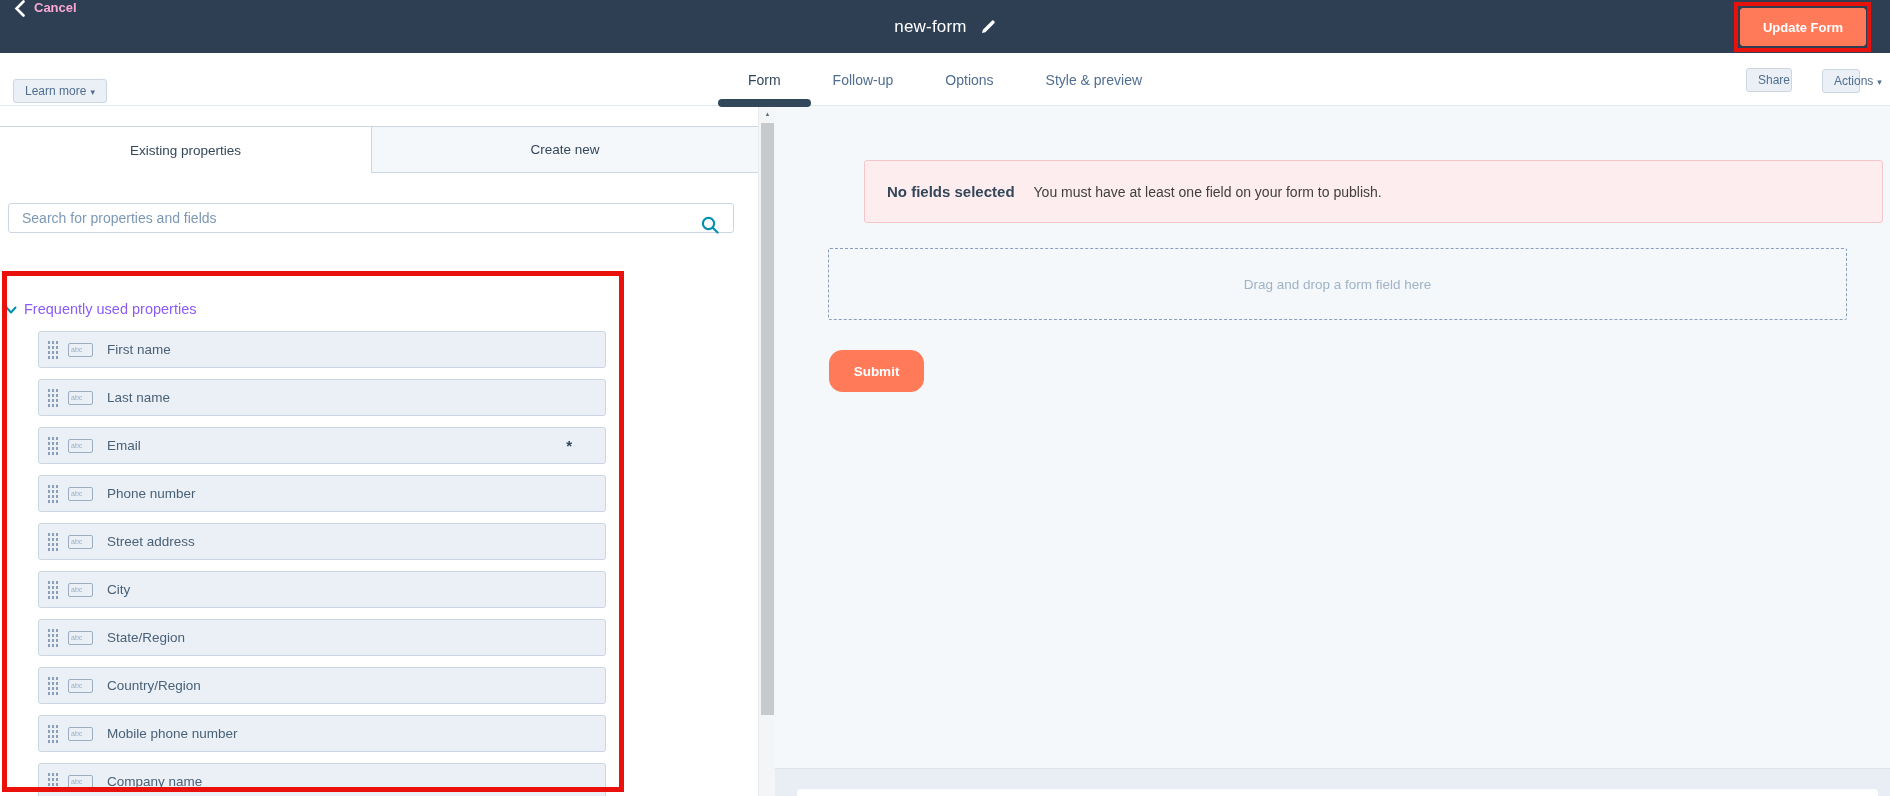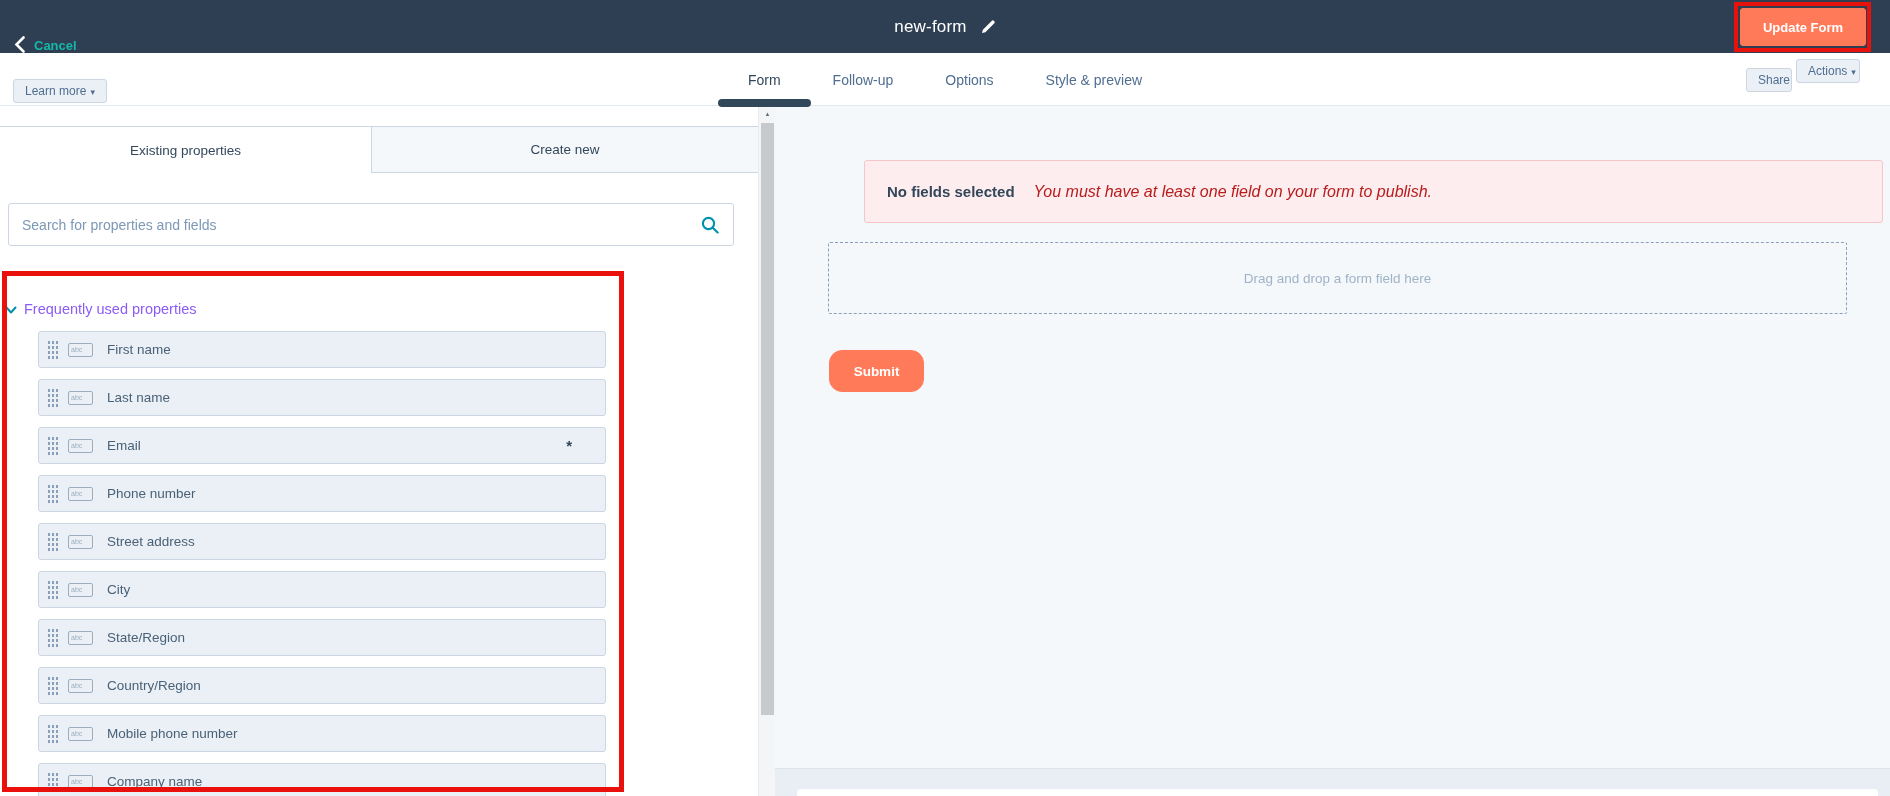--- a/index.html
+++ b/index.html
@@ -4,56 +4,56 @@
 <style>
   * { box-sizing: border-box; }
   html,body { margin:0; padding:0; }
   body {
     width:1890px; height:796px; position:relative; overflow:hidden;
     font-family:"Liberation Sans", sans-serif; background:#ffffff; color:#33475b;
   }
 
   
   .navbar { position:absolute; left:0; top:0; width:1890px; height:53px; background:#2e3f54; z-index:20; }
-  .cancel { position:absolute; left:14px; top:0; height:53px; display:flex; align-items:flex-end; gap:9px;
-            color:#14b8a6; font-size:13px; font-weight:700; cursor:pointer; }
+  .cancel { position:absolute; left:14px; top:0; height:53px; display:flex; align-items:flex-start; gap:9px;
+            color:#f9a8d4; font-size:13px; font-weight:700; cursor:pointer; }
   .title-wrap { position:absolute; left:0; right:0; top:0; height:53px; display:flex;
                 align-items:center; justify-content:center; gap:14px; color:#ffffff; }
   .form-title { font-size:17px; letter-spacing:0.2px; }
   .update-outline { position:absolute; right:19px; top:2px; width:137px; height:50px;
                     border:4px solid #e8120c; z-index:30; pointer-events:none; }
   .update-btn { position:absolute; right:24px; top:8px; width:126px; height:38px;
                 background:#ff7a59; color:#ffffff; border:1px solid #ff7a59; border-radius:3px;
                 font-size:13px; font-weight:700; font-family:inherit; cursor:pointer; }
 
   
   .toolbar { position:absolute; left:0; top:53px; width:1890px; height:53px; background:#ffffff;
              border-bottom:1px solid #e3e9f0; z-index:10; }
   .small-btn { background:#eaf0f6; border:1px solid #cbd6e2; border-radius:3px; color:#506e91;
                font-size:12px; font-family:inherit; height:24px; padding:0 11px; cursor:pointer; }
   .learn-btn { position:absolute; left:13px; top:26px; }
   .share-btn { position:absolute; right:98px; top:15px; width:46px; }
-  .actions-btn { position:absolute; right:30px; top:6px; width:64px; }
+  .actions-btn { position:absolute; right:30px; top:16px; width:38px; }
   .caret { font-size:9px; color:#506e91; margin-left:4px; }
   .tabs { position:absolute; left:0; right:0; top:0; height:53px; display:flex;
           align-items:center; justify-content:center; gap:52px; }
   .tab { font-size:14px; color:#506e91; cursor:pointer; position:relative; white-space:nowrap; }
   .tab.active { color:#33475b; }
   .tab.active::after { content:""; position:absolute; left:-30px; right:-30px; bottom:-19px;
                        height:8px; background:#33475b; border-radius:4px; }
 
   
   .left-panel { position:absolute; left:0; top:106px; width:758px; height:690px; background:#ffffff;margin-top:20px; }
   .lp-tab { position:absolute; top:0; height:47px; display:flex; align-items:center; justify-content:center;
             font-size:13.5px; color:#33475b; cursor:pointer; }
   .lp-tab-existing { left:0; width:371px; background:#ffffff; border-top:1px solid #cbd6e2; }
   .lp-tab-create { left:371px; width:387px; background:#f5f8fa;
                    border-top:1px solid #cbd6e2; border-left:1px solid #cbd6e2; border-bottom:1px solid #cbd6e2;
                    color:#33475b; }
-  .search-wrap { position:absolute; left:8px; top:77px; width:726px; height:43px;
+  .search-wrap { position:absolute; left:8px; top:77px; width:726px; height:30px;
                  border:1px solid #cbd6e2; border-radius:3px; background:#fff; }
   .search-input { position:absolute; left:0; top:0; width:100%; height:100%; border:none; outline:none;
                   background:transparent; padding:0 44px 0 13px; font-size:14px; color:#33475b;
                   font-family:inherit; }
   .search-input::placeholder { color:#7c98b6; opacity:1; }
   .search-icon { position:absolute; right:14px; top:12px; width:18px; height:18px; cursor:pointer; }
 
   .section-header { position:absolute; left:5px; top:175px; display:flex; align-items:center; gap:7px; }
   .section-chevron { width:12px; height:12px; margin-top:2px; cursor:pointer; }
   .section-title { font-size:14.5px; color:#8b5cf6; font-weight:500; }
@@ -80,22 +80,22 @@
   .sb-up { position:absolute; left:0; top:0; width:17px; height:16px; display:flex; align-items:center;
            justify-content:center; font-size:6px; color:#606b76; cursor:pointer; }
   .sb-thumb { position:absolute; left:2px; top:17px; width:13px; height:592px; background:#c6cacd; cursor:pointer; }
 
   
   .canvas { position:absolute; left:775px; top:106px; width:1115px; height:690px; background:#f5f8fa; }
   .alert { position:absolute; left:53px; top:54px; width:1019px; height:63px; background:#fdedee;
            border:1px solid #f4c6ca; border-radius:3px; display:flex; align-items:center;
            padding-left:22px; gap:19px;margin-left:36px; }
   .alert-title { font-size:15px; font-weight:700; color:#33475b; }
-  .alert-msg { font-size:16px; color:#b91c1c;font-style:italic; }
-  .dropzone { position:absolute; left:53px; top:136px; width:1019px; height:72px;
+  .alert-msg { font-size:14px; color:#404040; }
+  .dropzone { position:absolute; left:53px; top:142px; width:1019px; height:72px;
               border:1px dashed #8aa0ba; border-radius:2px; display:flex; align-items:center;
               justify-content:center; }
   .dropzone-text { font-size:13.5px; color:#9fb3c8; }
   .submit-btn { position:absolute; left:54px; top:244px; width:95px; height:42px; background:#ff7a59;
                 border:1px solid #ff7a59; border-radius:13px; color:#ffffff; font-size:13.5px;
                 font-weight:700; font-family:inherit; cursor:pointer; }
   .bottom-band { position:absolute; left:0; top:662px; width:1115px; height:28px; background:#e9edf4;
                  border-top:1px solid #dde3ec; }
   .bottom-card { position:absolute; left:22px; right:12px; top:20px; height:8px; background:#ffffff;
                  border-radius:4px 4px 0 0; }

